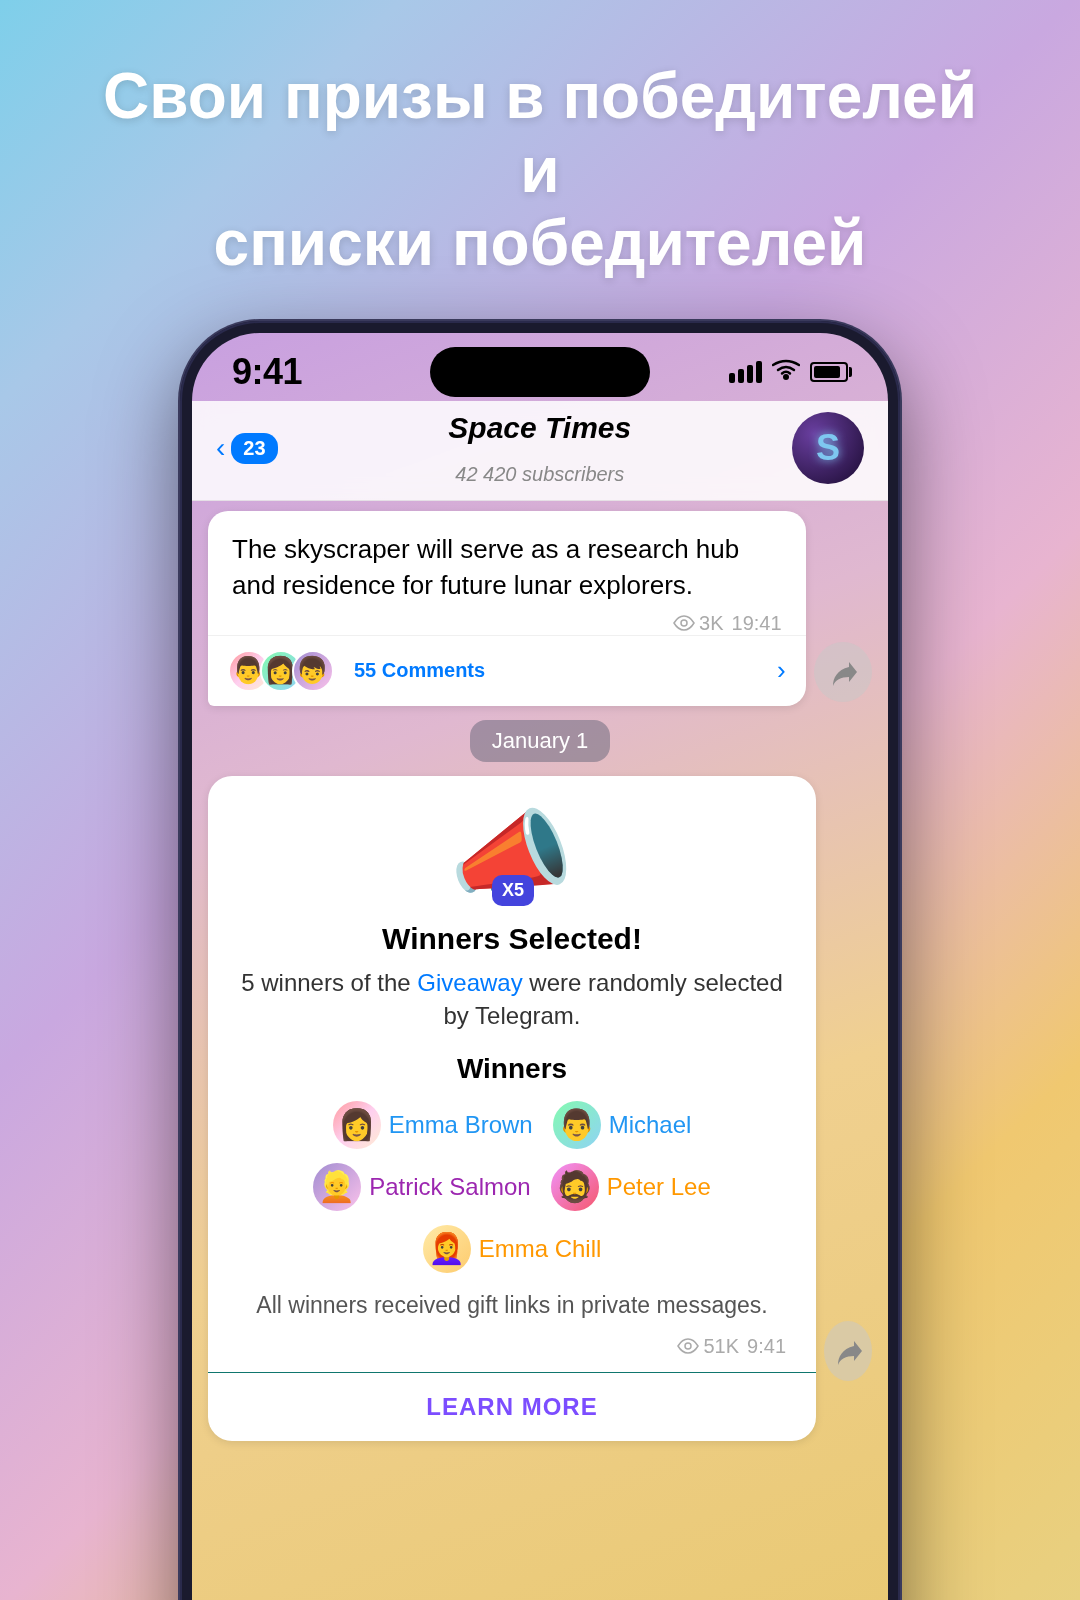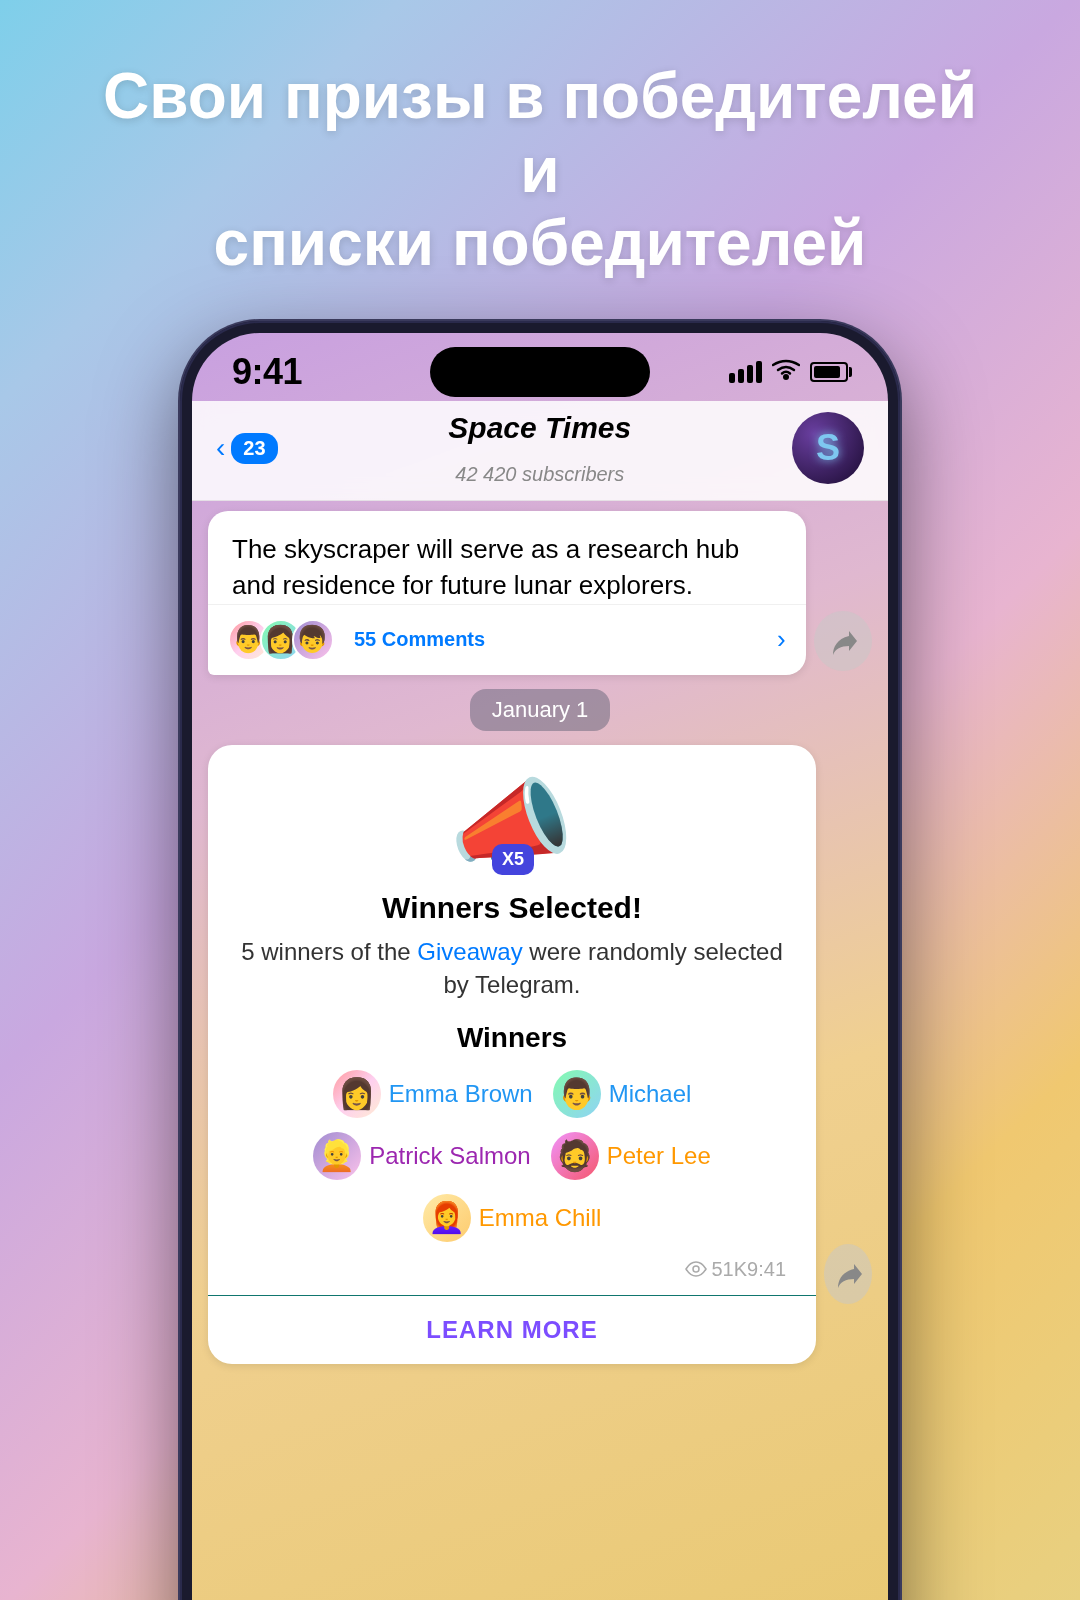--- a/index.html
+++ b/index.html
@@ -420,20 +420,21 @@
       text-align: center;
       color: #555;
       line-height: 1.4;
       margin-bottom: 14px;
     }
 
     .giveaway-meta {
       display: flex;
       align-items: center;
       justify-content: flex-end;
+      gap: 8px;
       margin-bottom: 14px;
     }
 
     .giveaway-views {
       display: flex;
       align-items: center;
       gap: 4px;
       color: #aaa;
       font-size: 20px;
     }
@@ -547,20 +548,30 @@
           <div class="channel-subs">42 420 subscribers</div>
         </div>
         <div class="channel-avatar"></div>
       </div>
 
       <div class="chat-scroll">
 
         <div class="msg-with-share">
           <div class="message-bubble">
             <div class="message-text">The skyscraper will serve as a research hub and residence for future lunar explorers.</div>
+            <div class="message-meta">
+              <div class="message-views">
+                <svg width="22" height="16" viewBox="0 0 22 16" fill="none">
+                  <path d="M1 8 C4 3 8 1 11 1 C14 1 18 3 21 8 C18 13 14 15 11 15 C8 15 4 13 1 8Z" stroke="#aaa" stroke-width="1.5" fill="none"></path>
+                  <circle cx="11" cy="8" r="3" stroke="#aaa" stroke-width="1.5" fill="none"></circle>
+                </svg>
+                <span>3K</span>
+              </div>
+              <span class="message-time">19:41</span>
+            </div>
 
             <div class="comments-bar">
               <div class="comment-avatars">
                 <div class="comment-avatar av-gradient-1">
                   <div class="av-face">👨</div>
                 </div>
                 <div class="comment-avatar av-gradient-3">
                   <div class="av-face">👩</div>
                 </div>
                 <div class="comment-avatar av-gradient-2">
@@ -630,20 +641,21 @@
               <div class="winners-row">
                 <div class="winner-item">
                   <div class="winner-avatar av-gradient-5">
                     <div class="av-face" style="font-size:30px;">👩‍🦰</div>
                   </div>
                   <span class="winner-name winner-name-emmac">Emma Chill</span>
                 </div>
               </div>
             </div>
 
+            <div class="giveaway-footer">All winners received gift links in private messages.</div>
 
             <div class="giveaway-meta">
               <div class="giveaway-views">
                 <svg width="22" height="16" viewBox="0 0 22 16" fill="none">
                   <path d="M1 8 C4 3 8 1 11 1 C14 1 18 3 21 8 C18 13 14 15 11 15 C8 15 4 13 1 8Z" stroke="#aaa" stroke-width="1.5" fill="none"></path>
                   <circle cx="11" cy="8" r="3" stroke="#aaa" stroke-width="1.5" fill="none"></circle>
                 </svg>
                 <span>51K</span>
               </div>
               <span class="giveaway-time">9:41</span>

